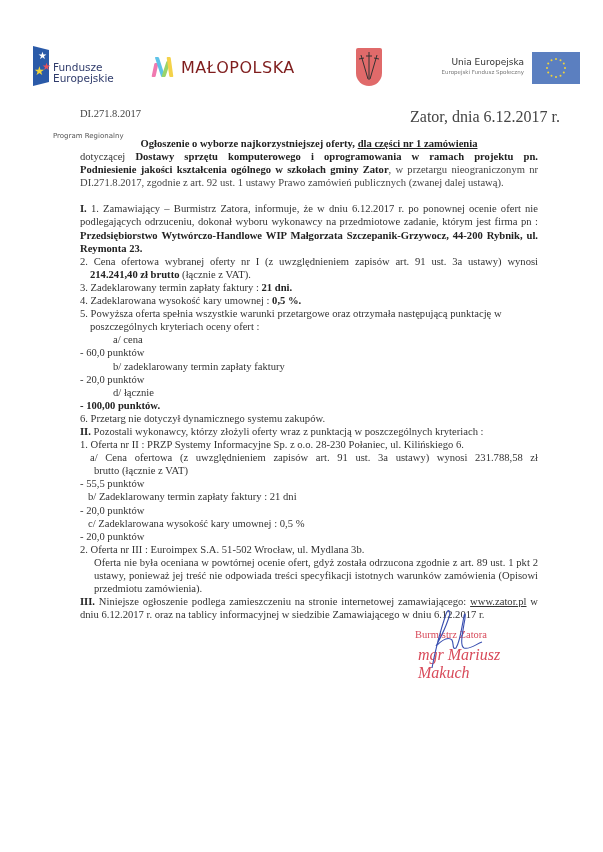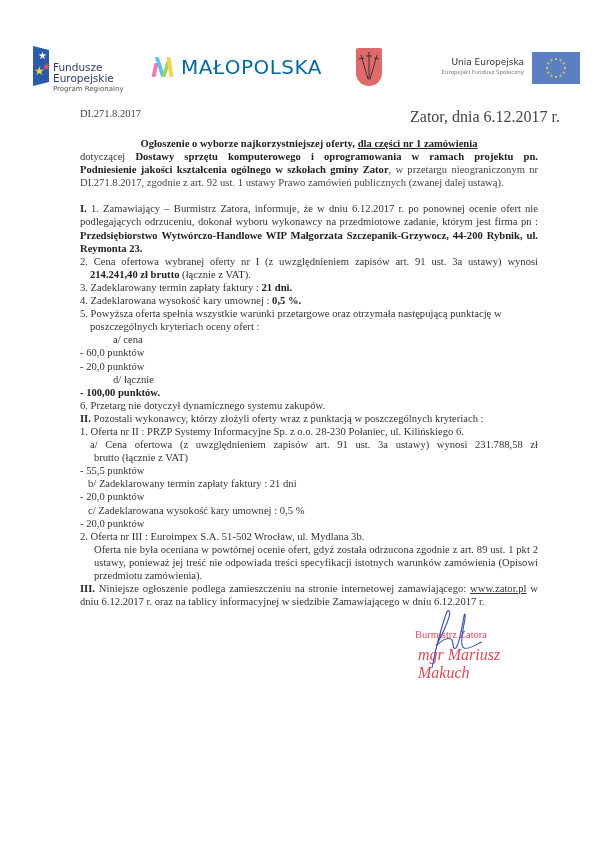--- a/index.html
+++ b/index.html
@@ -5,25 +5,25 @@
   html, body { margin:0; padding:0; background:#ffffff; }
   body { width:603px; height:852px; position:relative; overflow:hidden; font-family:"Liberation Serif", serif; color:#2a2a2a; }
   .logos { position:absolute; top:40px; left:0; width:603px; height:60px; }
   .fe { position:absolute; left:33px; top:6px; width:120px; height:40px; }
   .fe-flag { position:absolute; left:0; top:0; width:16px; height:40px; background:#2a5aa8; clip-path:polygon(0 0,100% 10%,100% 90%,0 100%); }
   .fe-star1 { position:absolute; left:5px; top:5px; color:#fff; font-size:10px; line-height:10px; }
   .fe-star2 { position:absolute; left:1px; top:19px; color:#f2d43a; font-size:12px; line-height:12px; }
   .fe-star3 { position:absolute; left:9px; top:16px; color:#e8535b; font-size:10px; line-height:10px; }
   .fe-text { position:absolute; left:20px; top:16px; font-family:"DejaVu Sans", sans-serif; color:#2f3b6b; }
   .fe-t1 { font-size:10.5px; line-height:11px; }
-  .fe-t2 { font-size:7px; line-height:10px; color:#555; }
+  .fe-t2 { font-size:7px; line-height:10px; color:#555;margin-top:47px; }
   .mp { position:absolute; left:153px; top:14px; height:26px; display:flex; align-items:center; }
   .mp-m { width:20px; height:20px; position:relative; margin-right:8px; }
   .mp-m span { position:absolute; bottom:0; width:4px; border-radius:1px; }
-  .mp-text { font-family:"DejaVu Sans", sans-serif; font-size:20px; color:#0369a1; letter-spacing:0.5px; }
+  .mp-text { font-family:"DejaVu Sans", sans-serif; font-size:16px; color:#7f1d1d; letter-spacing:0.5px; }
   .coa { position:absolute; left:356px; top:8px; width:26px; height:38px; background:#e06a6a; border-radius:2px 2px 13px 13px; overflow:hidden; }
   .coa svg { position:absolute; left:0; top:0; }
   .ue { position:absolute; left:420px; top:10px; width:160px; height:36px; }
   .ue-text { position:absolute; right:56px; top:6px; text-align:right; font-family:"DejaVu Sans", sans-serif; }
   .ue-t1 { font-size:9px; color:#333; line-height:12px; white-space:nowrap; }
   .ue-t2 { font-size:5.5px; color:#777; line-height:8px; white-space:nowrap; }
   .ue-flag { position:absolute; right:0; top:2px; width:48px; height:32px; background:#5b7fc0; }
   .ue-flag svg { position:absolute; left:0; top:0; }
 
   .ref { position:absolute; left:80px; top:108px; font-size:10.5px; color:#444; }
@@ -128,20 +128,21 @@
   <div class="ind1"><b>214.241,40 zł brutto</b><span> (łącznie z VAT).</span></div>
   <div><span>3. Zadeklarowany termin zapłaty faktury : </span><b>21 dni.</b></div>
   <div><span>4. Zadeklarowana wysokość kary umownej : </span><b>0,5 %.</b></div>
   <div style="padding-left:10px;text-indent:-10px;">5. Powyższa oferta spełnia wszystkie warunki przetargowe oraz otrzymała następującą punktację w poszczególnych kryteriach oceny ofert :</div>
 
   <div class="row">
       <span class="lbl">a/ cena</span>
       <span class="val">- 60,0 punktów</span>
     </div>
   <div class="row">
+      <span class="lbl">b/ zadeklarowany termin zapłaty faktury</span>
       <span class="val">- 20,0 punktów</span>
     </div>
   <div class="row">
       <span class="lbl">d/ łącznie</span>
       <b class="val">- 100,00 punktów.</b>
     </div>
 
   <div>6. Przetarg nie dotyczył dynamicznego systemu zakupów.</div>
 
   <div><b>II.</b><span> Pozostali wykonawcy, którzy złożyli oferty wraz z  punktacją w poszczególnych kryteriach :</span></div>

